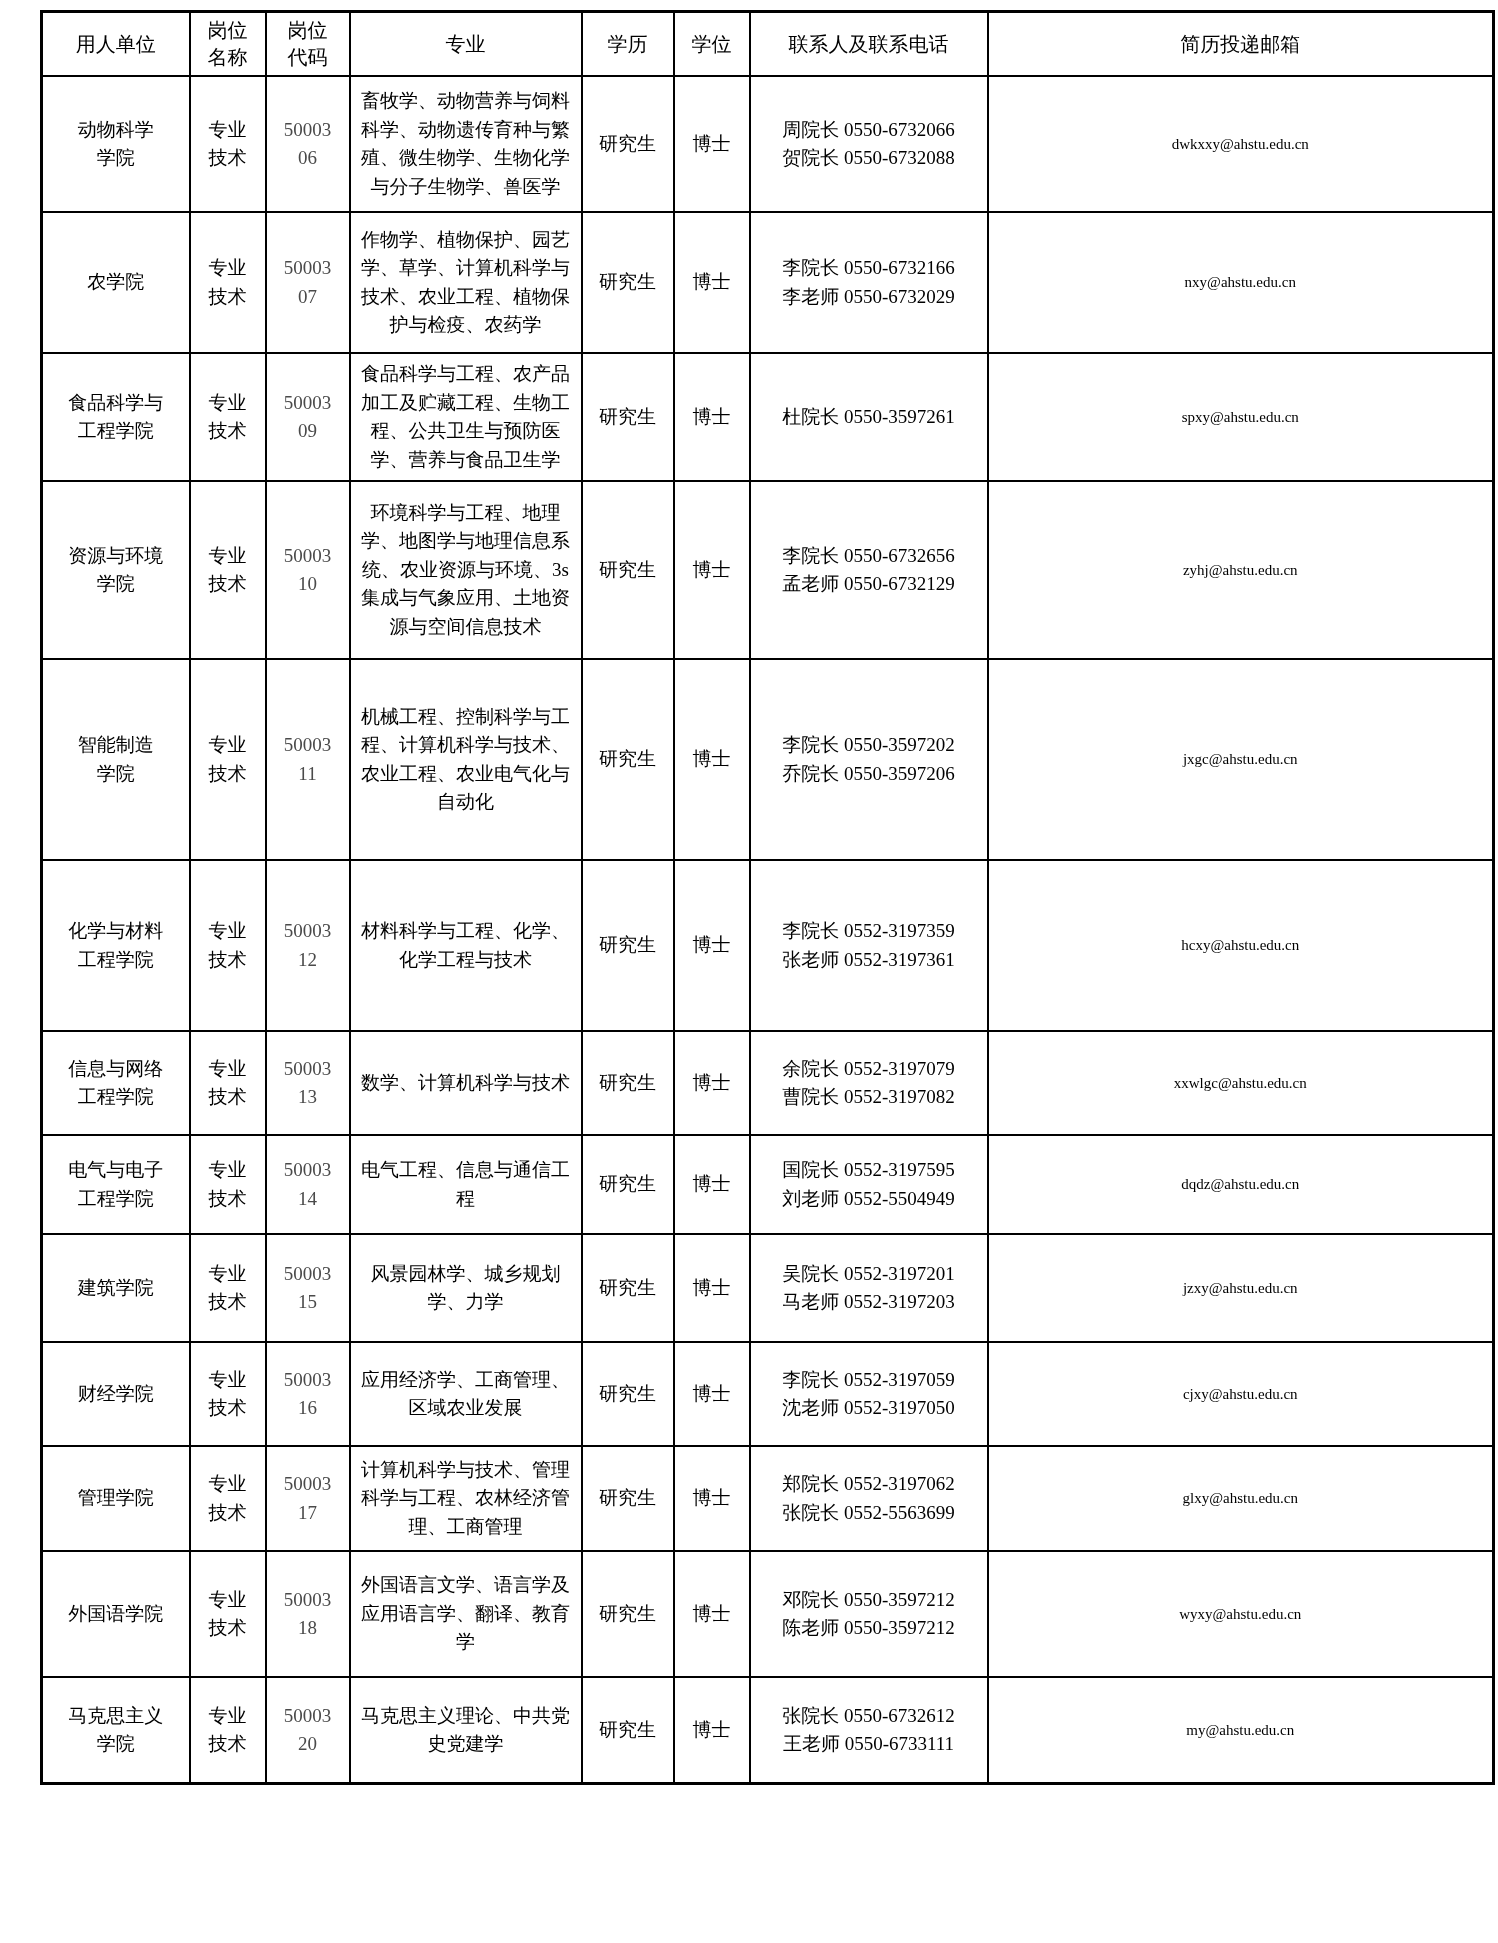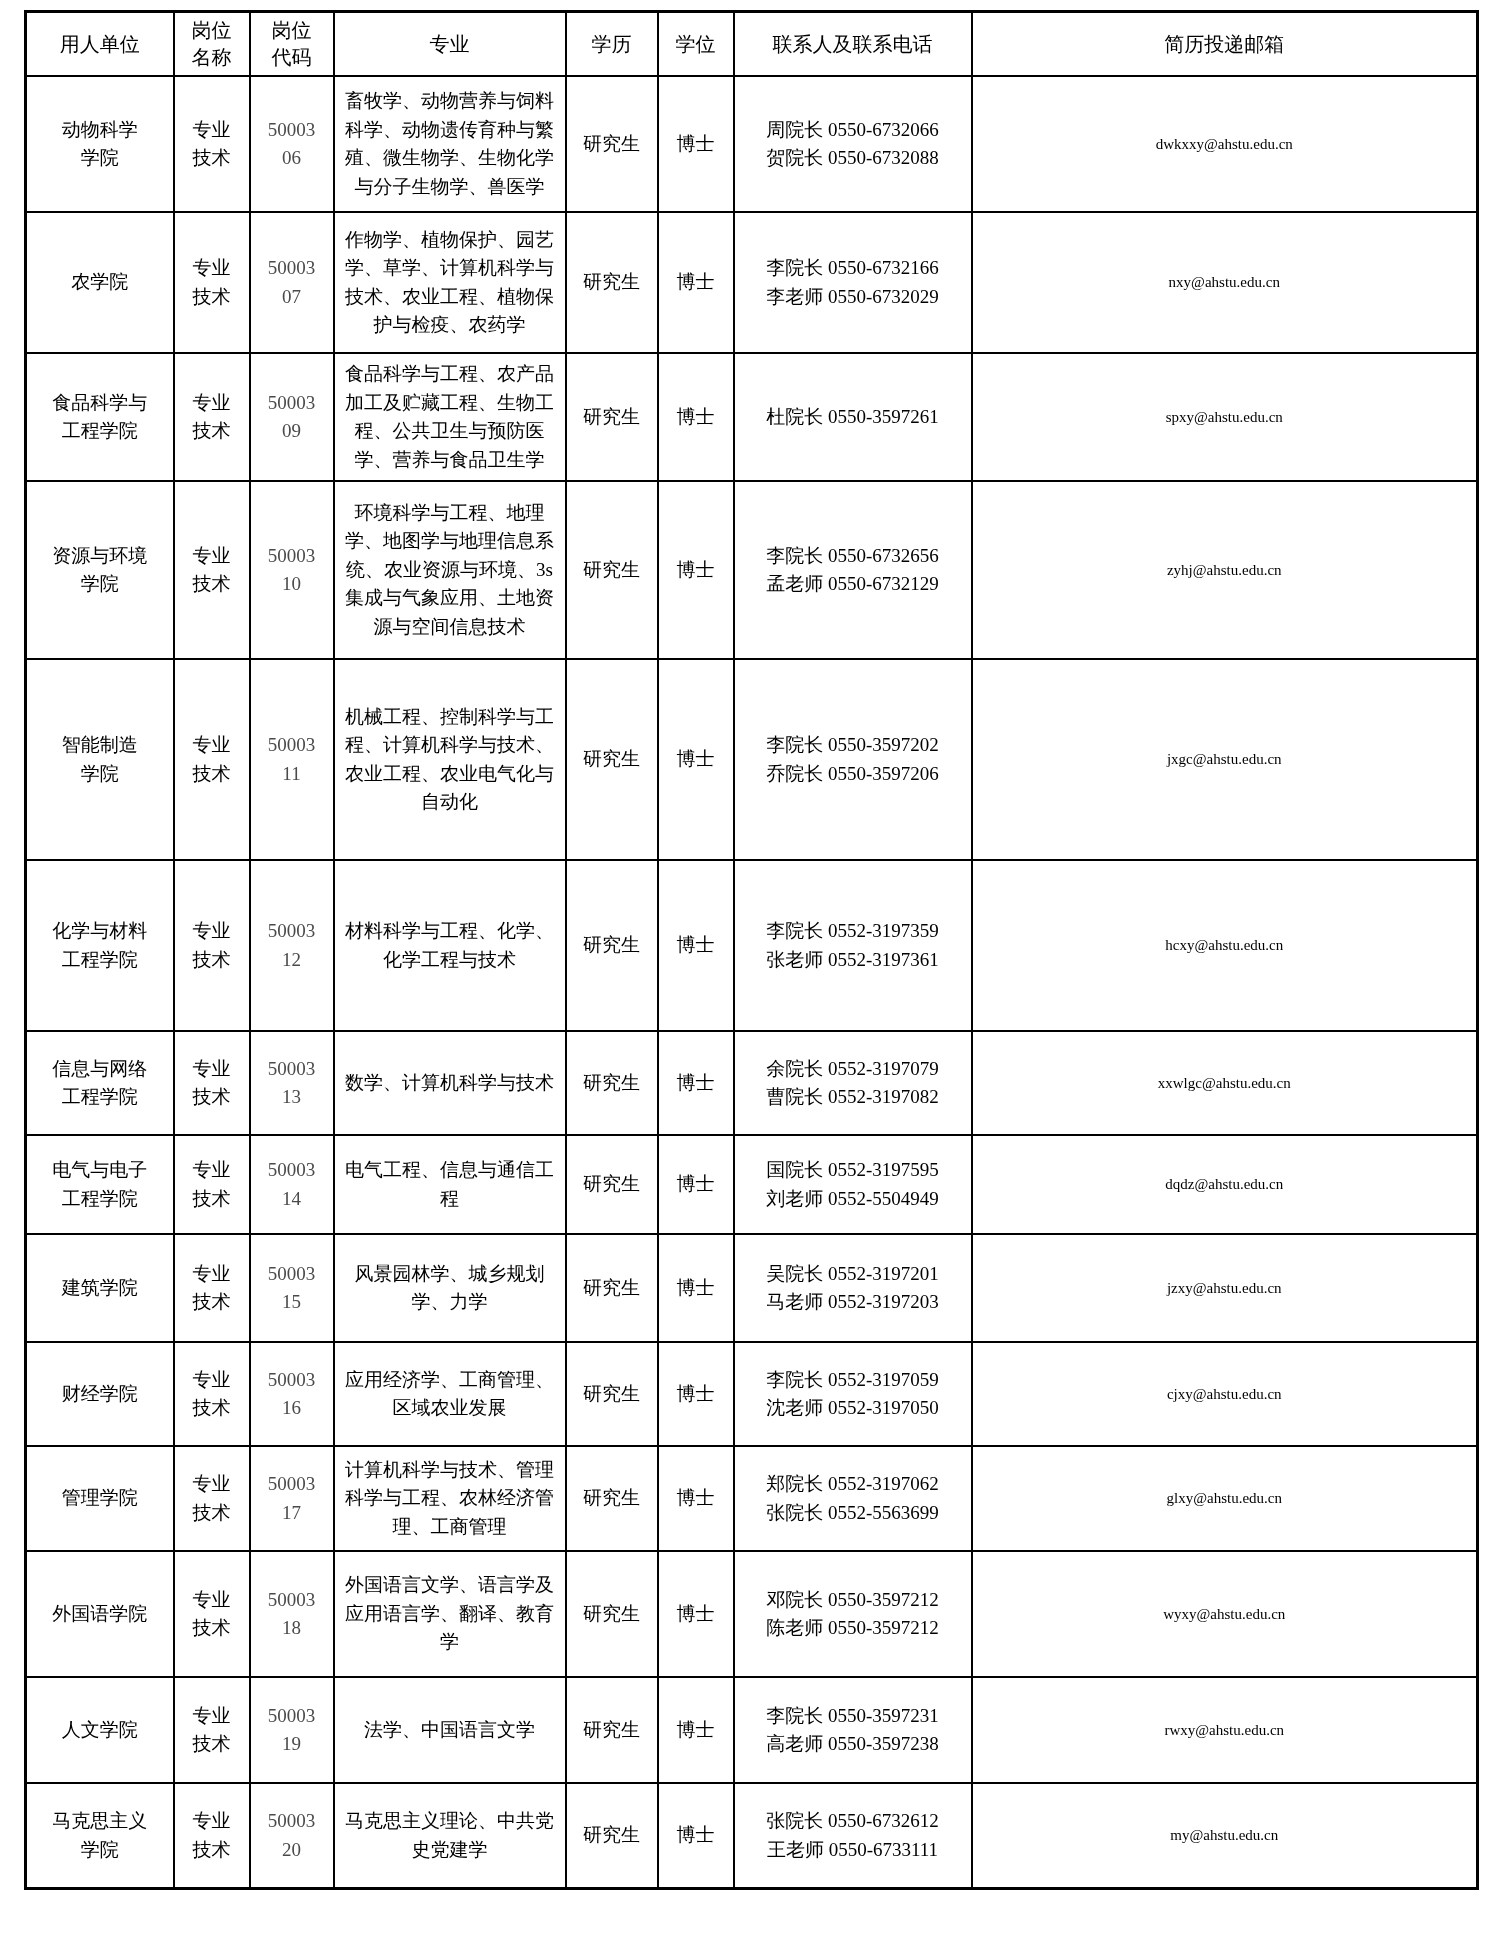--- a/index.html
+++ b/index.html
@@ -8,21 +8,21 @@
     background: #ffffff;
     width: 1498px;
     height: 1943px;
     font-family: "Liberation Serif", "DejaVu Serif", serif;
     color: var(--text, #000);
   }
   .page {
     box-sizing: border-box;
     width: 1216px;
     height: 1943px;
-    padding: 10px 24px;
+    padding: 10px 40px;
   }
   table.recruit {
     border-collapse: collapse;
     table-layout: fixed;
     width: 1452px;
     border: 3px solid var(--border, #000);
   }
   th, td {
     border: 2px solid var(--border, #000);
     text-align: center;
@@ -247,33 +247,20 @@
           <td class="col-post_code">50003
 18</td>
           <td class="col-major">外国语言文学、语言学及应用语言学、翻译、教育学</td>
           <td class="col-education">研究生</td>
           <td class="col-degree">博士</td>
           <td class="col-contact">邓院长 0550-3597212
 陈老师 0550-3597212</td>
           <td class="col-email">wyxy@ahstu.edu.cn</td>
         </tr>
         <tr>
-          <td class="col-unit">人文学院</td>
-          <td class="col-post_name">专业
-技术</td>
-          <td class="col-post_code">50003
-19</td>
-          <td class="col-major">法学、中国语言文学</td>
-          <td class="col-education">研究生</td>
-          <td class="col-degree">博士</td>
-          <td class="col-contact">李院长 0550-3597231
-高老师 0550-3597238</td>
-          <td class="col-email">rwxy@ahstu.edu.cn</td>
-        </tr>
-        <tr>
           <td class="col-unit">马克思主义
 学院</td>
           <td class="col-post_name">专业
 技术</td>
           <td class="col-post_code">50003
 20</td>
           <td class="col-major">马克思主义理论、中共党史党建学</td>
           <td class="col-education">研究生</td>
           <td class="col-degree">博士</td>
           <td class="col-contact">张院长 0550-6732612

